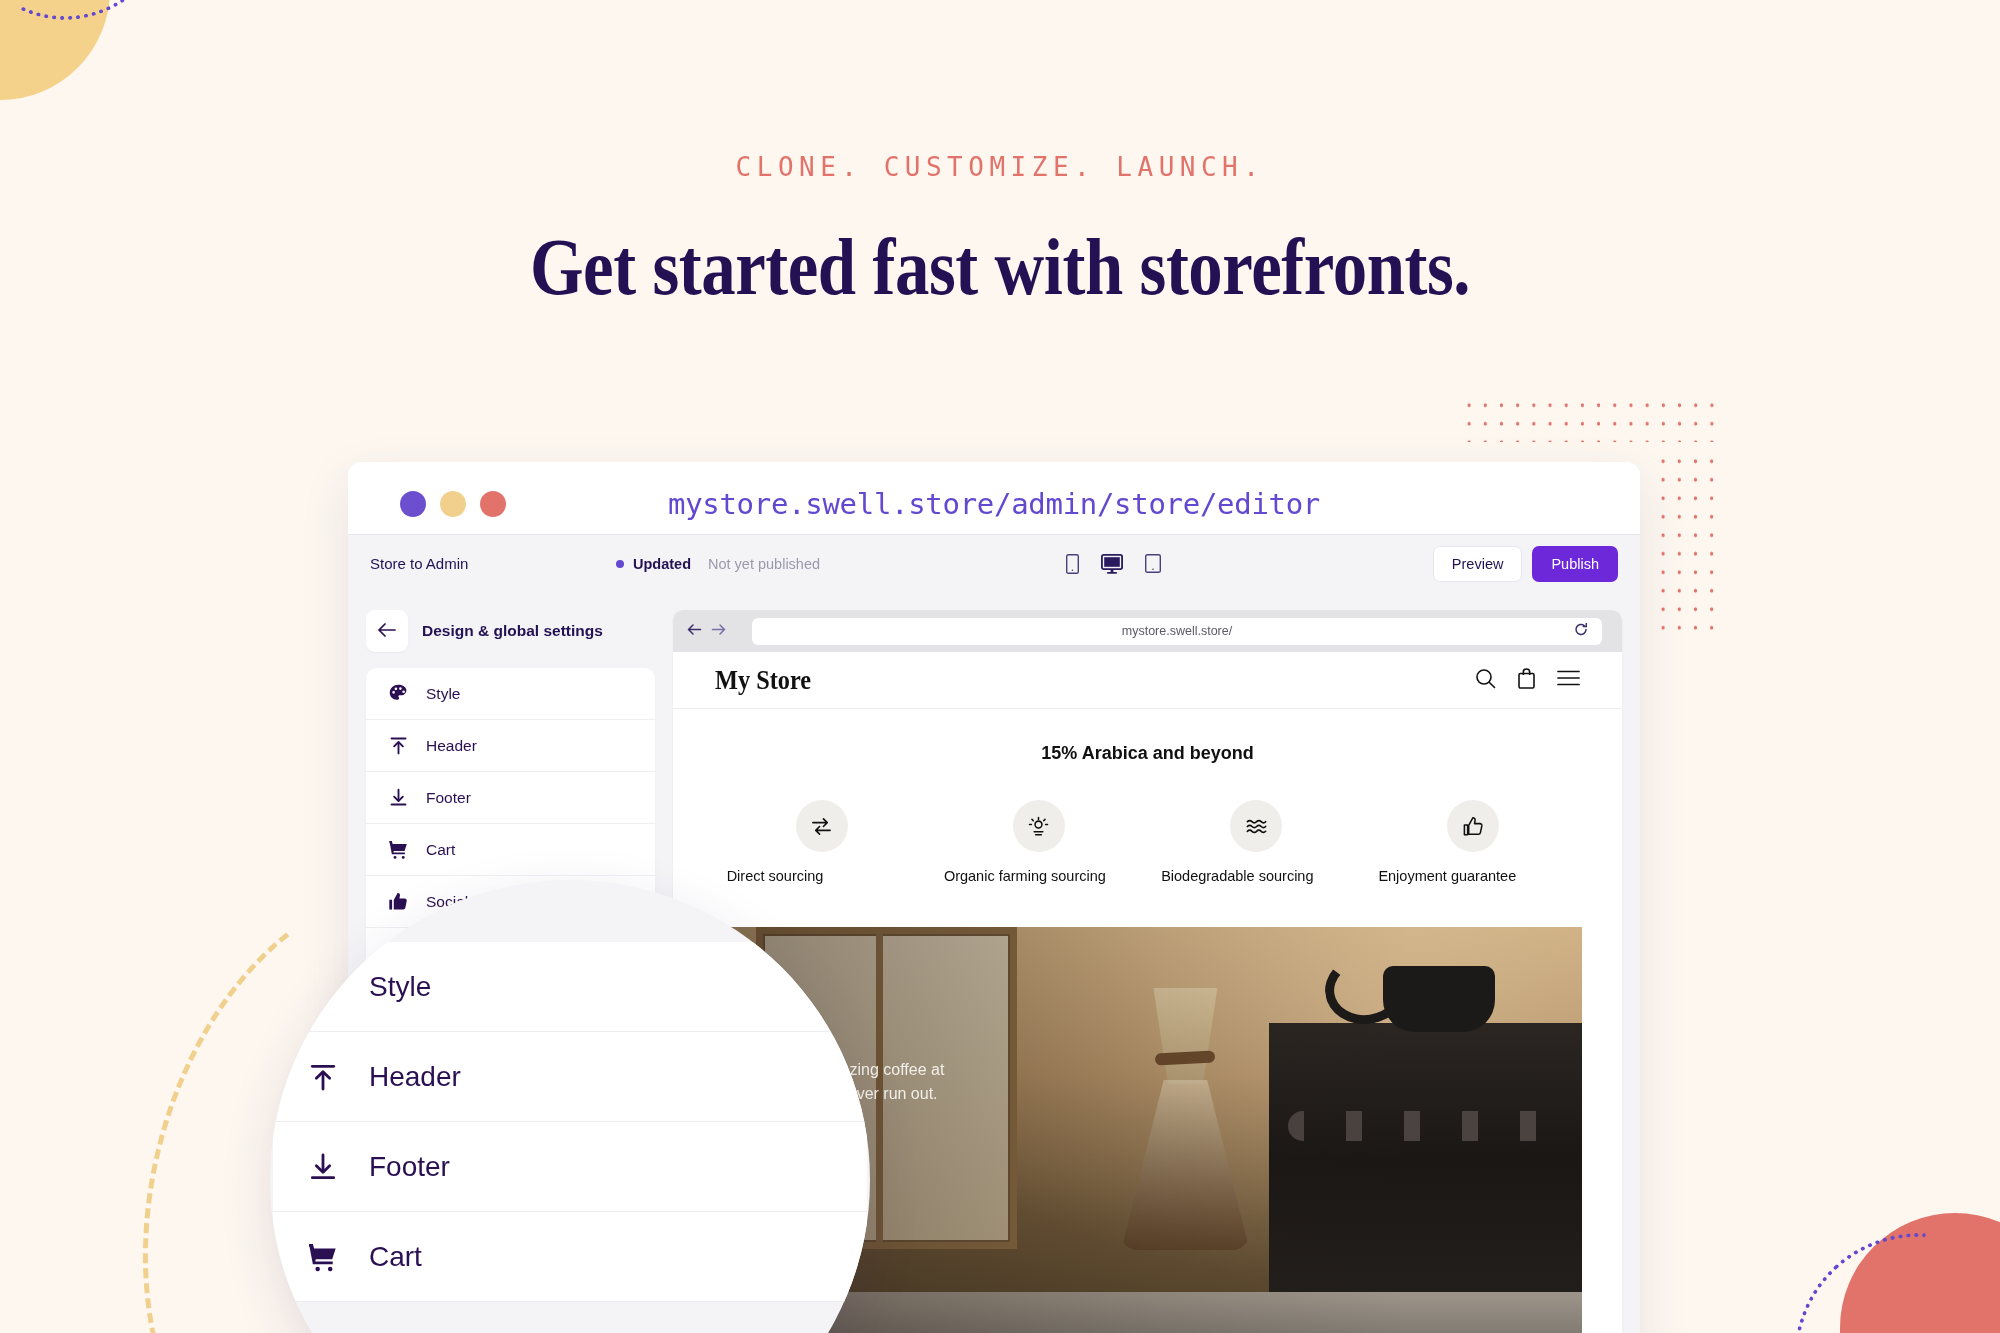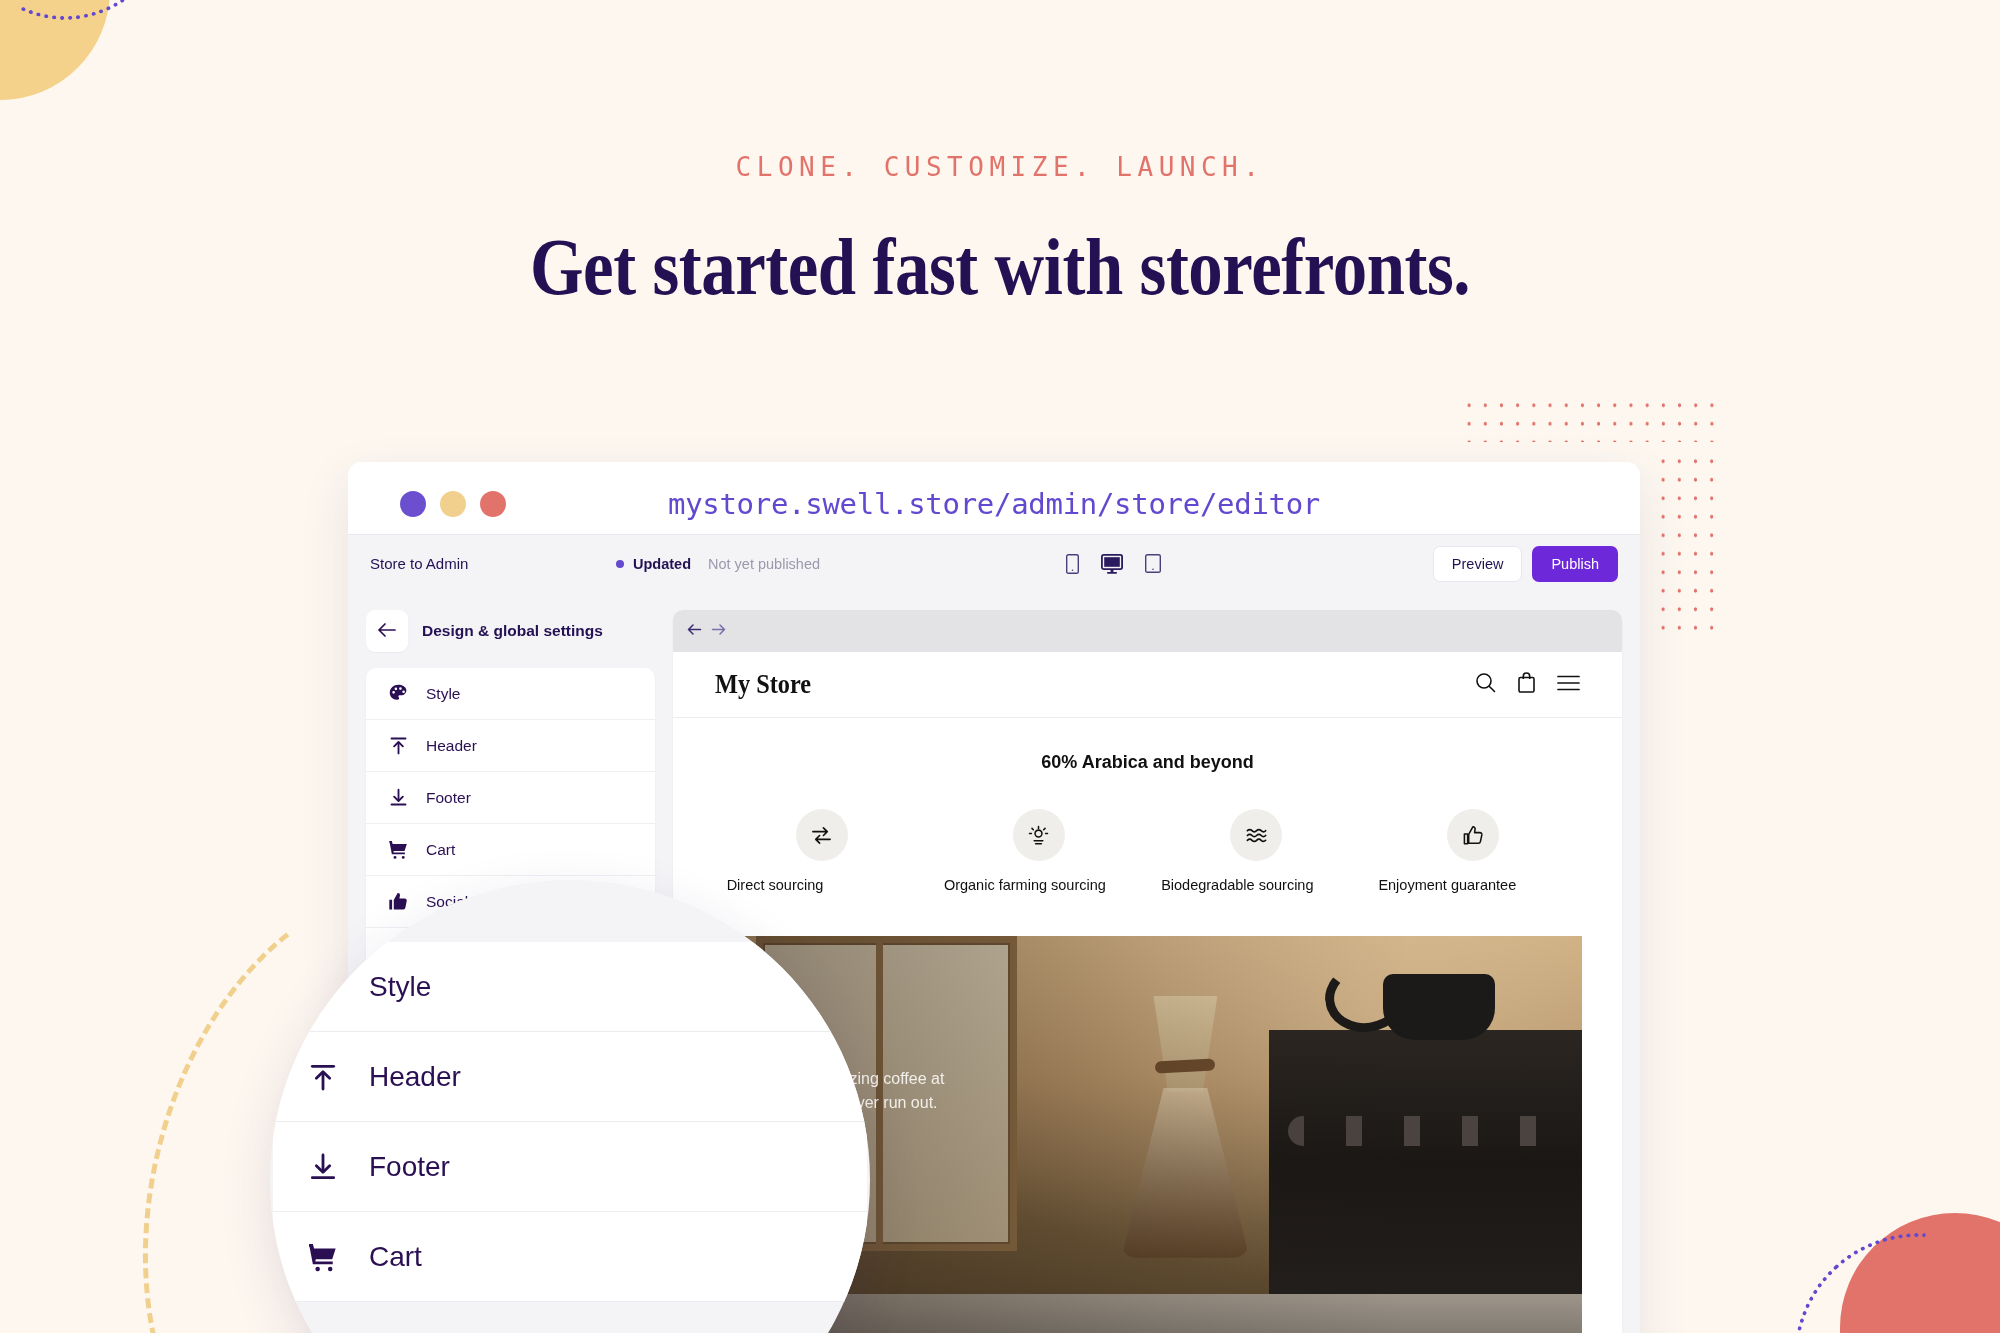--- a/index.html
+++ b/index.html
@@ -220,21 +220,21 @@
   #preview-address {
     flex: 1; margin: 0 6px 0 18px;
     background: #fff; border-radius: 6px;
     height: 27px; display: flex; align-items: center; justify-content: center;
     position: relative;
     font-size: 12.5px; color: #5A5A68;
   }
   #reload-icon { position: absolute; right: 14px; top: 50%; transform: translateY(-50%); color: #4C3E7A; }
 
   #store-header {
-    height: 66px; flex-shrink: 0;
+    height: 57px; flex-shrink: 0;
     border-bottom: 1px solid #EDEDED;
     display: flex; align-items: center;
     padding: 0 42px;
     justify-content: space-between;
   }
   #store-name {
     font-family: "Liberation Serif", "DejaVu Serif", serif;
     font-size: 27px; font-weight: 700; color: #111;
     transform: scaleX(0.9); transform-origin: left;
   }
@@ -536,20 +536,29 @@
             <svg width="15" height="13" viewBox="0 0 15 13" fill="none" stroke="#3C2E6E" stroke-width="1.5" stroke-linecap="round" stroke-linejoin="round">
                 <path d="M13.5 6.5H1.5M1.5 6.5l4.5-4.5M1.5 6.5l4.5 4.5"></path>
               </svg>
           </span>
           <span>
             <svg width="15" height="13" viewBox="0 0 15 13" fill="none" stroke="#7A6EA8" stroke-width="1.5" stroke-linecap="round" stroke-linejoin="round">
                 <path d="M1.5 6.5h12M13.5 6.5L9 2M13.5 6.5L9 11"></path>
               </svg>
           </span>
         </span>
+        <div id="preview-address">
+          <span>mystore.swell.store/</span>
+          <span id="reload-icon">
+            <svg width="14" height="14" viewBox="0 0 14 14" fill="none" stroke="#3C2E6E" stroke-width="1.5" stroke-linecap="round">
+              <path d="M12 7a5 5 0 11-1.7-3.8"></path>
+                <path d="M12.3 1v3h-3"></path>
+            </svg>
+          </span>
+        </div>
       </div>
 
       <div id="store-header">
         <span id="store-name">My Store</span>
         <span id="store-header-icons">
           <span>
             <svg width="21" height="21" viewBox="0 0 21 21" fill="none" stroke="#111" stroke-width="1.6" stroke-linecap="round">
                 <circle cx="9" cy="9" r="7"></circle>
                 <path d="M14.2 14.2L19.5 19.5"></path>
               </svg>
@@ -561,21 +570,21 @@
               </svg>
           </span>
           <span>
             <svg width="23" height="16" viewBox="0 0 23 16" fill="none" stroke="#111" stroke-width="1.7" stroke-linecap="round">
                 <path d="M1 1.5h21M1 8h21M1 14.5h21"></path>
               </svg>
           </span>
         </span>
       </div>
 
-      <div id="store-tagline">60% Arabica and beyond</div>
+      <div id="store-tagline">15% Arabica and beyond</div>
 
       <div id="features-row">
 
         <div class="feature">
           <div class="feature-icon-wrap">
             <svg width="23" height="23" viewBox="0 0 24 24" fill="none" stroke="#111" stroke-width="1.7" stroke-linecap="round" stroke-linejoin="round">
               <path d="M3 8h15M14 4l4 4-4 4"></path>
                 <path d="M21 16H6M10 12l-4 4 4 4"></path>
             </svg>
           </div>

